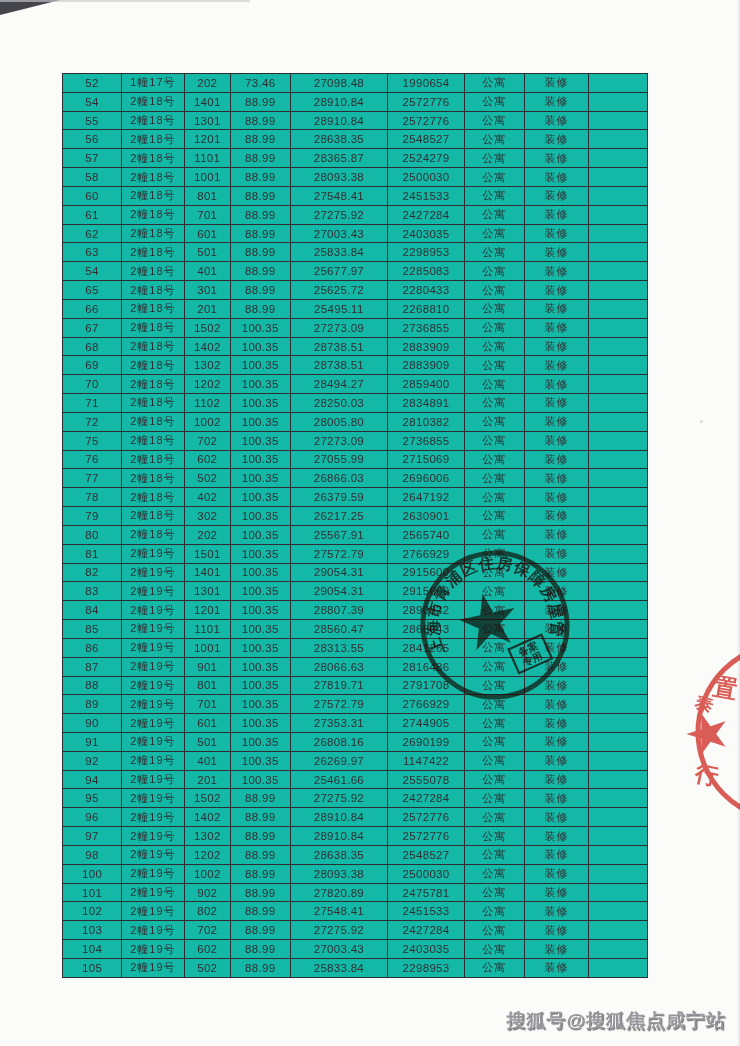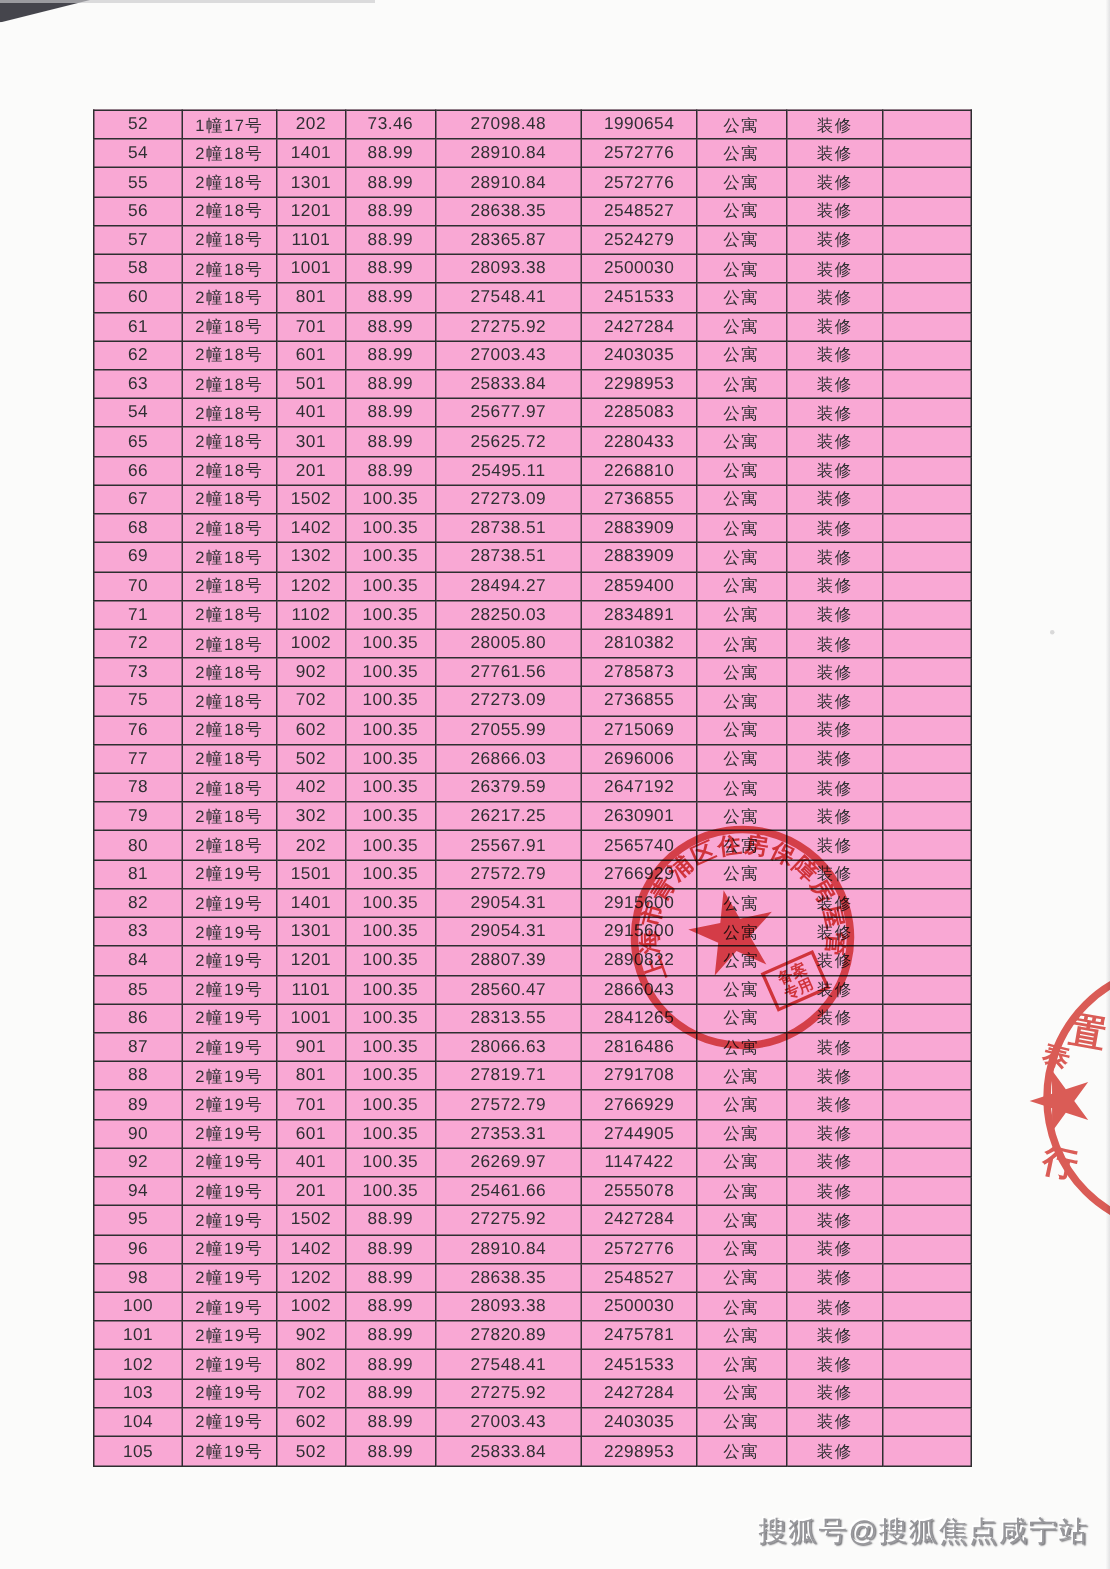--- a/index.html
+++ b/index.html
@@ -28,21 +28,21 @@
   .dot { position:absolute; border-radius:50%; background:#8a8a90; opacity:.55; }
 
   
   .price-table-wrap {
     position:absolute; left:62px; top:73px; width:586px; height:905px;
   }
   table.price-table {
     width:100%; height:100%;
     border-collapse:collapse;
     table-layout:fixed;
-    background:#f9a8d4;
+    background:#14b8a6;
   }
   table.price-table td {
     border:1.4px solid #2e2e30;
     text-align:center; vertical-align:middle;
     font-size:11.5px;
     color:#2f2f33;
     letter-spacing:.3px;
     white-space:nowrap; overflow:hidden;
     padding:0;
   }
@@ -60,21 +60,21 @@
     position:absolute; left:686px; top:646px; width:54px; height:172px;
     overflow:hidden;
     mix-blend-mode:multiply; opacity:.85;
     pointer-events:none;
   }
   .seal-side svg { position:absolute; left:0; top:0; }
 
   
   .watermark {
     position:absolute; right:14px; bottom:12px;
-    font-size:19px; font-weight:normal;
+    font-size:19px; font-weight:bold;
     color:#97979b;
     letter-spacing:1px;
     text-shadow:-1px -1px 0 #ffffff, 1px 1px 1px #6f6f73;
   }
 </style>
 </head>
 <body>
 
 <div class="corner-fold"></div>
 <div class="top-edge"></div>
@@ -301,31 +301,20 @@
           <td class="cjk">2幢18号</td>
           <td>1002</td>
           <td>100.35</td>
           <td>28005.80</td>
           <td>2810382</td>
           <td class="cjk">公寓</td>
           <td class="cjk">装修</td>
           <td></td>
         </tr>
         <tr>
-          <td>73</td>
-          <td class="cjk">2幢18号</td>
-          <td>902</td>
-          <td>100.35</td>
-          <td>27761.56</td>
-          <td>2785873</td>
-          <td class="cjk">公寓</td>
-          <td class="cjk">装修</td>
-          <td></td>
-        </tr>
-        <tr>
           <td>75</td>
           <td class="cjk">2幢18号</td>
           <td>702</td>
           <td>100.35</td>
           <td>27273.09</td>
           <td>2736855</td>
           <td class="cjk">公寓</td>
           <td class="cjk">装修</td>
           <td></td>
         </tr>
@@ -488,20 +477,31 @@
           <td class="cjk">2幢19号</td>
           <td>601</td>
           <td>100.35</td>
           <td>27353.31</td>
           <td>2744905</td>
           <td class="cjk">公寓</td>
           <td class="cjk">装修</td>
           <td></td>
         </tr>
         <tr>
+          <td>91</td>
+          <td class="cjk">2幢19号</td>
+          <td>501</td>
+          <td>100.35</td>
+          <td>26808.16</td>
+          <td>2690199</td>
+          <td class="cjk">公寓</td>
+          <td class="cjk">装修</td>
+          <td></td>
+        </tr>
+        <tr>
           <td>92</td>
           <td class="cjk">2幢19号</td>
           <td>401</td>
           <td>100.35</td>
           <td>26269.97</td>
           <td>1147422</td>
           <td class="cjk">公寓</td>
           <td class="cjk">装修</td>
           <td></td>
         </tr>
@@ -524,20 +524,31 @@
           <td>27275.92</td>
           <td>2427284</td>
           <td class="cjk">公寓</td>
           <td class="cjk">装修</td>
           <td></td>
         </tr>
         <tr>
           <td>96</td>
           <td class="cjk">2幢19号</td>
           <td>1402</td>
+          <td>88.99</td>
+          <td>28910.84</td>
+          <td>2572776</td>
+          <td class="cjk">公寓</td>
+          <td class="cjk">装修</td>
+          <td></td>
+        </tr>
+        <tr>
+          <td>97</td>
+          <td class="cjk">2幢19号</td>
+          <td>1302</td>
           <td>88.99</td>
           <td>28910.84</td>
           <td>2572776</td>
           <td class="cjk">公寓</td>
           <td class="cjk">装修</td>
           <td></td>
         </tr>
         <tr>
           <td>98</td>
           <td class="cjk">2幢19号</td>

